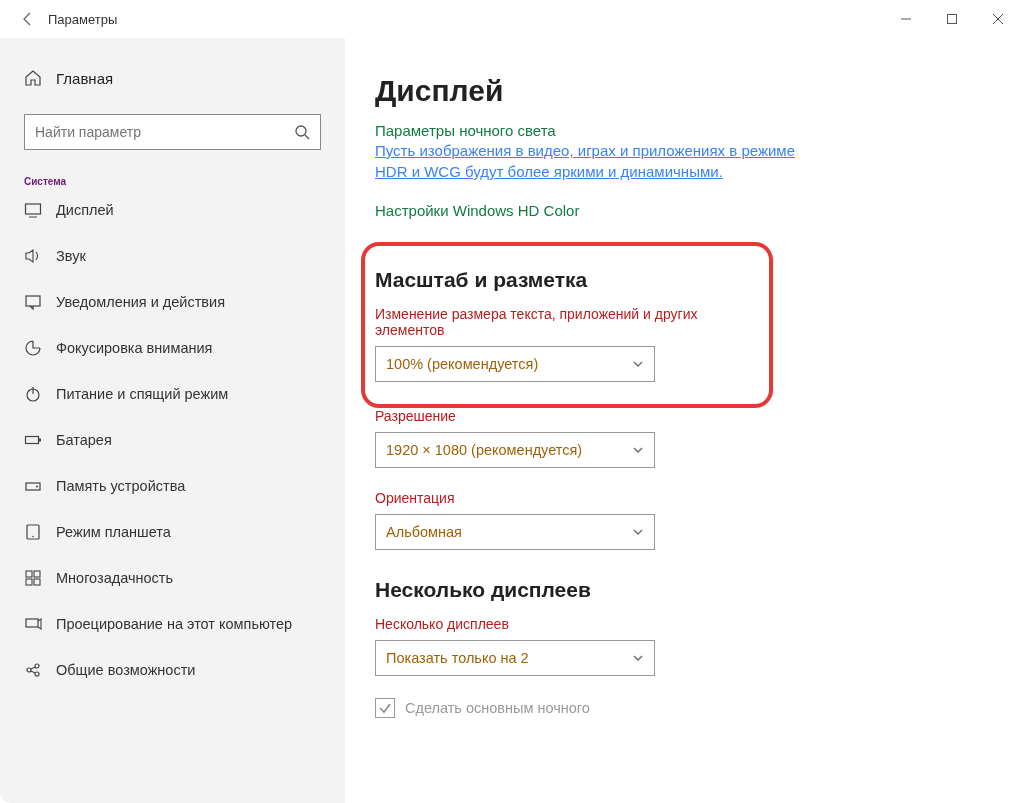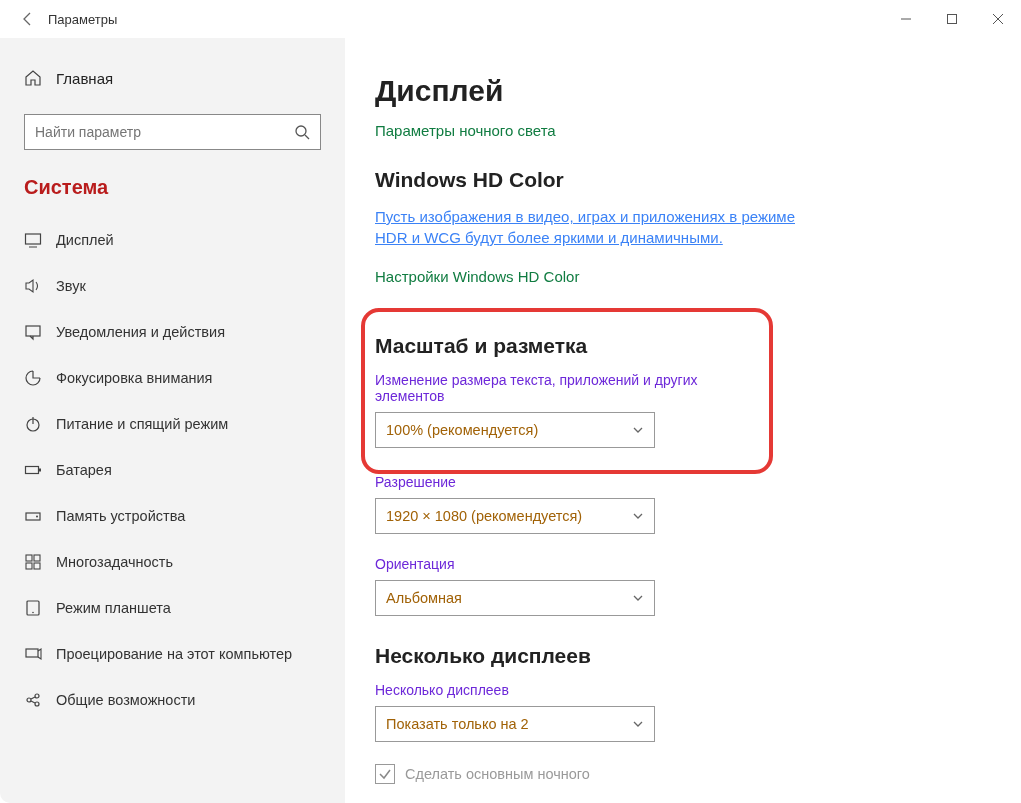--- a/index.html
+++ b/index.html
@@ -11,29 +11,29 @@
 .title-controls { margin-left: auto; display: flex; }
 .ctrl { width: 46px; height: 38px; display: flex; align-items: center; justify-content: center; color: #555; cursor: pointer; }
 .body { display: flex; flex: 1; min-height: 0; }
 .sidebar { width: 345px; background: #f3f3f3; padding: 0 24px 0 24px; display: flex; flex-direction: column; }
 .home-row { display: flex; align-items: center; height: 40px; margin-top: 20px; margin-bottom: 16px; cursor: pointer; }
 .home-row .icon { width: 32px; display: flex; align-items: center; color: #444; }
 .home-row .label { font-size: 15px; color: #222; }
 .searchbox { display: flex; align-items: center; border: 1px solid #888; height: 36px; background: #fff; margin-bottom: 26px; }
 .searchbox input { flex: 1; border: none; outline: none; padding: 0 10px; font-size: 14px; background: transparent; }
 .searchbox .icon { width: 36px; display: flex; align-items: center; justify-content: center; color: #555; }
-.category { font-size: 20px; font-weight: 600; color: #b91c1c; margin-bottom: 18px; }
+.category { font-size: 10px; font-weight: 600; color: #701a75; }
 .nav-item { display: flex; align-items: center; height: 46px; cursor: pointer; font-size: 14.5px; color: #333; }
 .nav-item .icon { width: 32px; display: flex; align-items: center; color: #444; }
 .content { flex: 1; padding: 36px 30px 0 30px; overflow-y: auto; }
 h1 { font-size: 30px; font-weight: 600; color: #222; margin-bottom: 14px; }
 .link { color: #107c41; font-size: 15px; cursor: pointer; display: inline-block; }
 .section-title { font-size: 21px; font-weight: 600; color: #222; margin-top: 28px; margin-bottom: 14px; }
 .desc { font-size: 15px; color: #3b82f6; line-height: 1.4; max-width: 440px; margin-bottom: 20px; text-decoration: underline; }
-.label-sm { font-size: 14px; color: #6d28d9; margin-bottom: 8px; }
+.label-sm { font-size: 14px; color: #b91c1c; margin-bottom: 8px; }
 .select { width: 280px; height: 36px; border: 1px solid #999; display: flex; align-items: center; padding: 0 10px; font-size: 14.5px; color: #a16207; cursor: pointer; margin-bottom: 22px; justify-content: space-between; background: #fff; }
 .select .chev { color: #666; }
 .highlight { border: 4px solid #e53935; border-radius: 18px; padding: 22px 24px 0 10px; margin-left: -14px; margin-top: 22px; width: 412px; }
 .highlight .section-title { margin-top: 0; }
 .checkbox-row { display: flex; align-items: center; margin-top: 4px; }
 .checkbox { width: 20px; height: 20px; border: 1px solid #999; margin-right: 10px; display: flex; align-items: center; justify-content: center; color: #888; }
 .checkbox-row .label { font-size: 14.5px; color: #9a9a9a; }
 svg { display: block; }
 </style>
 </head>
@@ -145,36 +145,36 @@
             <svg width="18" height="18" viewBox="0 0 18 18">
               <rect x="2" y="6" width="14" height="7" stroke="currentColor" stroke-width="1.2" fill="none"></rect>
               <circle cx="13" cy="9.5" r="1" fill="currentColor"></circle>
             </svg>
           </span>
         <span>Память устройства</span>
       </div>
       <div class="nav-item">
         <span class="icon">
             <svg width="18" height="18" viewBox="0 0 18 18">
+              <rect x="3" y="2" width="12" height="14" rx="1" stroke="currentColor" stroke-width="1.2" fill="none"></rect>
+              <circle cx="9" cy="13.5" r="0.8" fill="currentColor"></circle>
+            </svg>
+          </span>
+        <span>Режим планшета</span>
+      </div>
+      <div class="nav-item">
+        <span class="icon">
+            <svg width="18" height="18" viewBox="0 0 18 18">
               <rect x="2" y="2" width="6" height="6" stroke="currentColor" stroke-width="1.1" fill="none"></rect>
               <rect x="10" y="2" width="6" height="6" stroke="currentColor" stroke-width="1.1" fill="none"></rect>
               <rect x="2" y="10" width="6" height="6" stroke="currentColor" stroke-width="1.1" fill="none"></rect>
               <rect x="10" y="10" width="6" height="6" stroke="currentColor" stroke-width="1.1" fill="none"></rect>
             </svg>
           </span>
         <span>Многозадачность</span>
-      </div>
-      <div class="nav-item">
-        <span class="icon">
-            <svg width="18" height="18" viewBox="0 0 18 18">
-              <rect x="3" y="2" width="12" height="14" rx="1" stroke="currentColor" stroke-width="1.2" fill="none"></rect>
-              <circle cx="9" cy="13.5" r="0.8" fill="currentColor"></circle>
-            </svg>
-          </span>
-        <span>Режим планшета</span>
       </div>
       <div class="nav-item">
         <span class="icon">
             <svg width="18" height="18" viewBox="0 0 18 18">
               <rect x="2" y="4" width="12" height="8" stroke="currentColor" stroke-width="1.2" fill="none"></rect>
               <path d="M14 6 L17 4 V14 L14 12" stroke="currentColor" stroke-width="1.1" fill="none"></path>
             </svg>
           </span>
         <span>Проецирование на этот компьютер</span>
       </div>
@@ -189,21 +189,20 @@
             </svg>
           </span>
         <span>Общие возможности</span>
       </div>
     </div>
 
     <div class="content">
       <h1>Дисплей</h1>
       <span class="link">Параметры ночного света</span>
 
-      <div class="section-title">Windows HD Color</div>
       <div class="desc">Пусть изображения в видео, играх и приложениях в режиме HDR и WCG будут более яркими и динамичными.</div>
       <span class="link">Настройки Windows HD Color</span>
 
       <div class="highlight">
         <div class="section-title">Масштаб и разметка</div>
         <div class="label-sm">Изменение размера текста, приложений и других элементов</div>
         <div class="select">
           <span>100% (рекомендуется)</span>
           <span class="chev">
               <svg width="12" height="12" viewBox="0 0 12 12">

